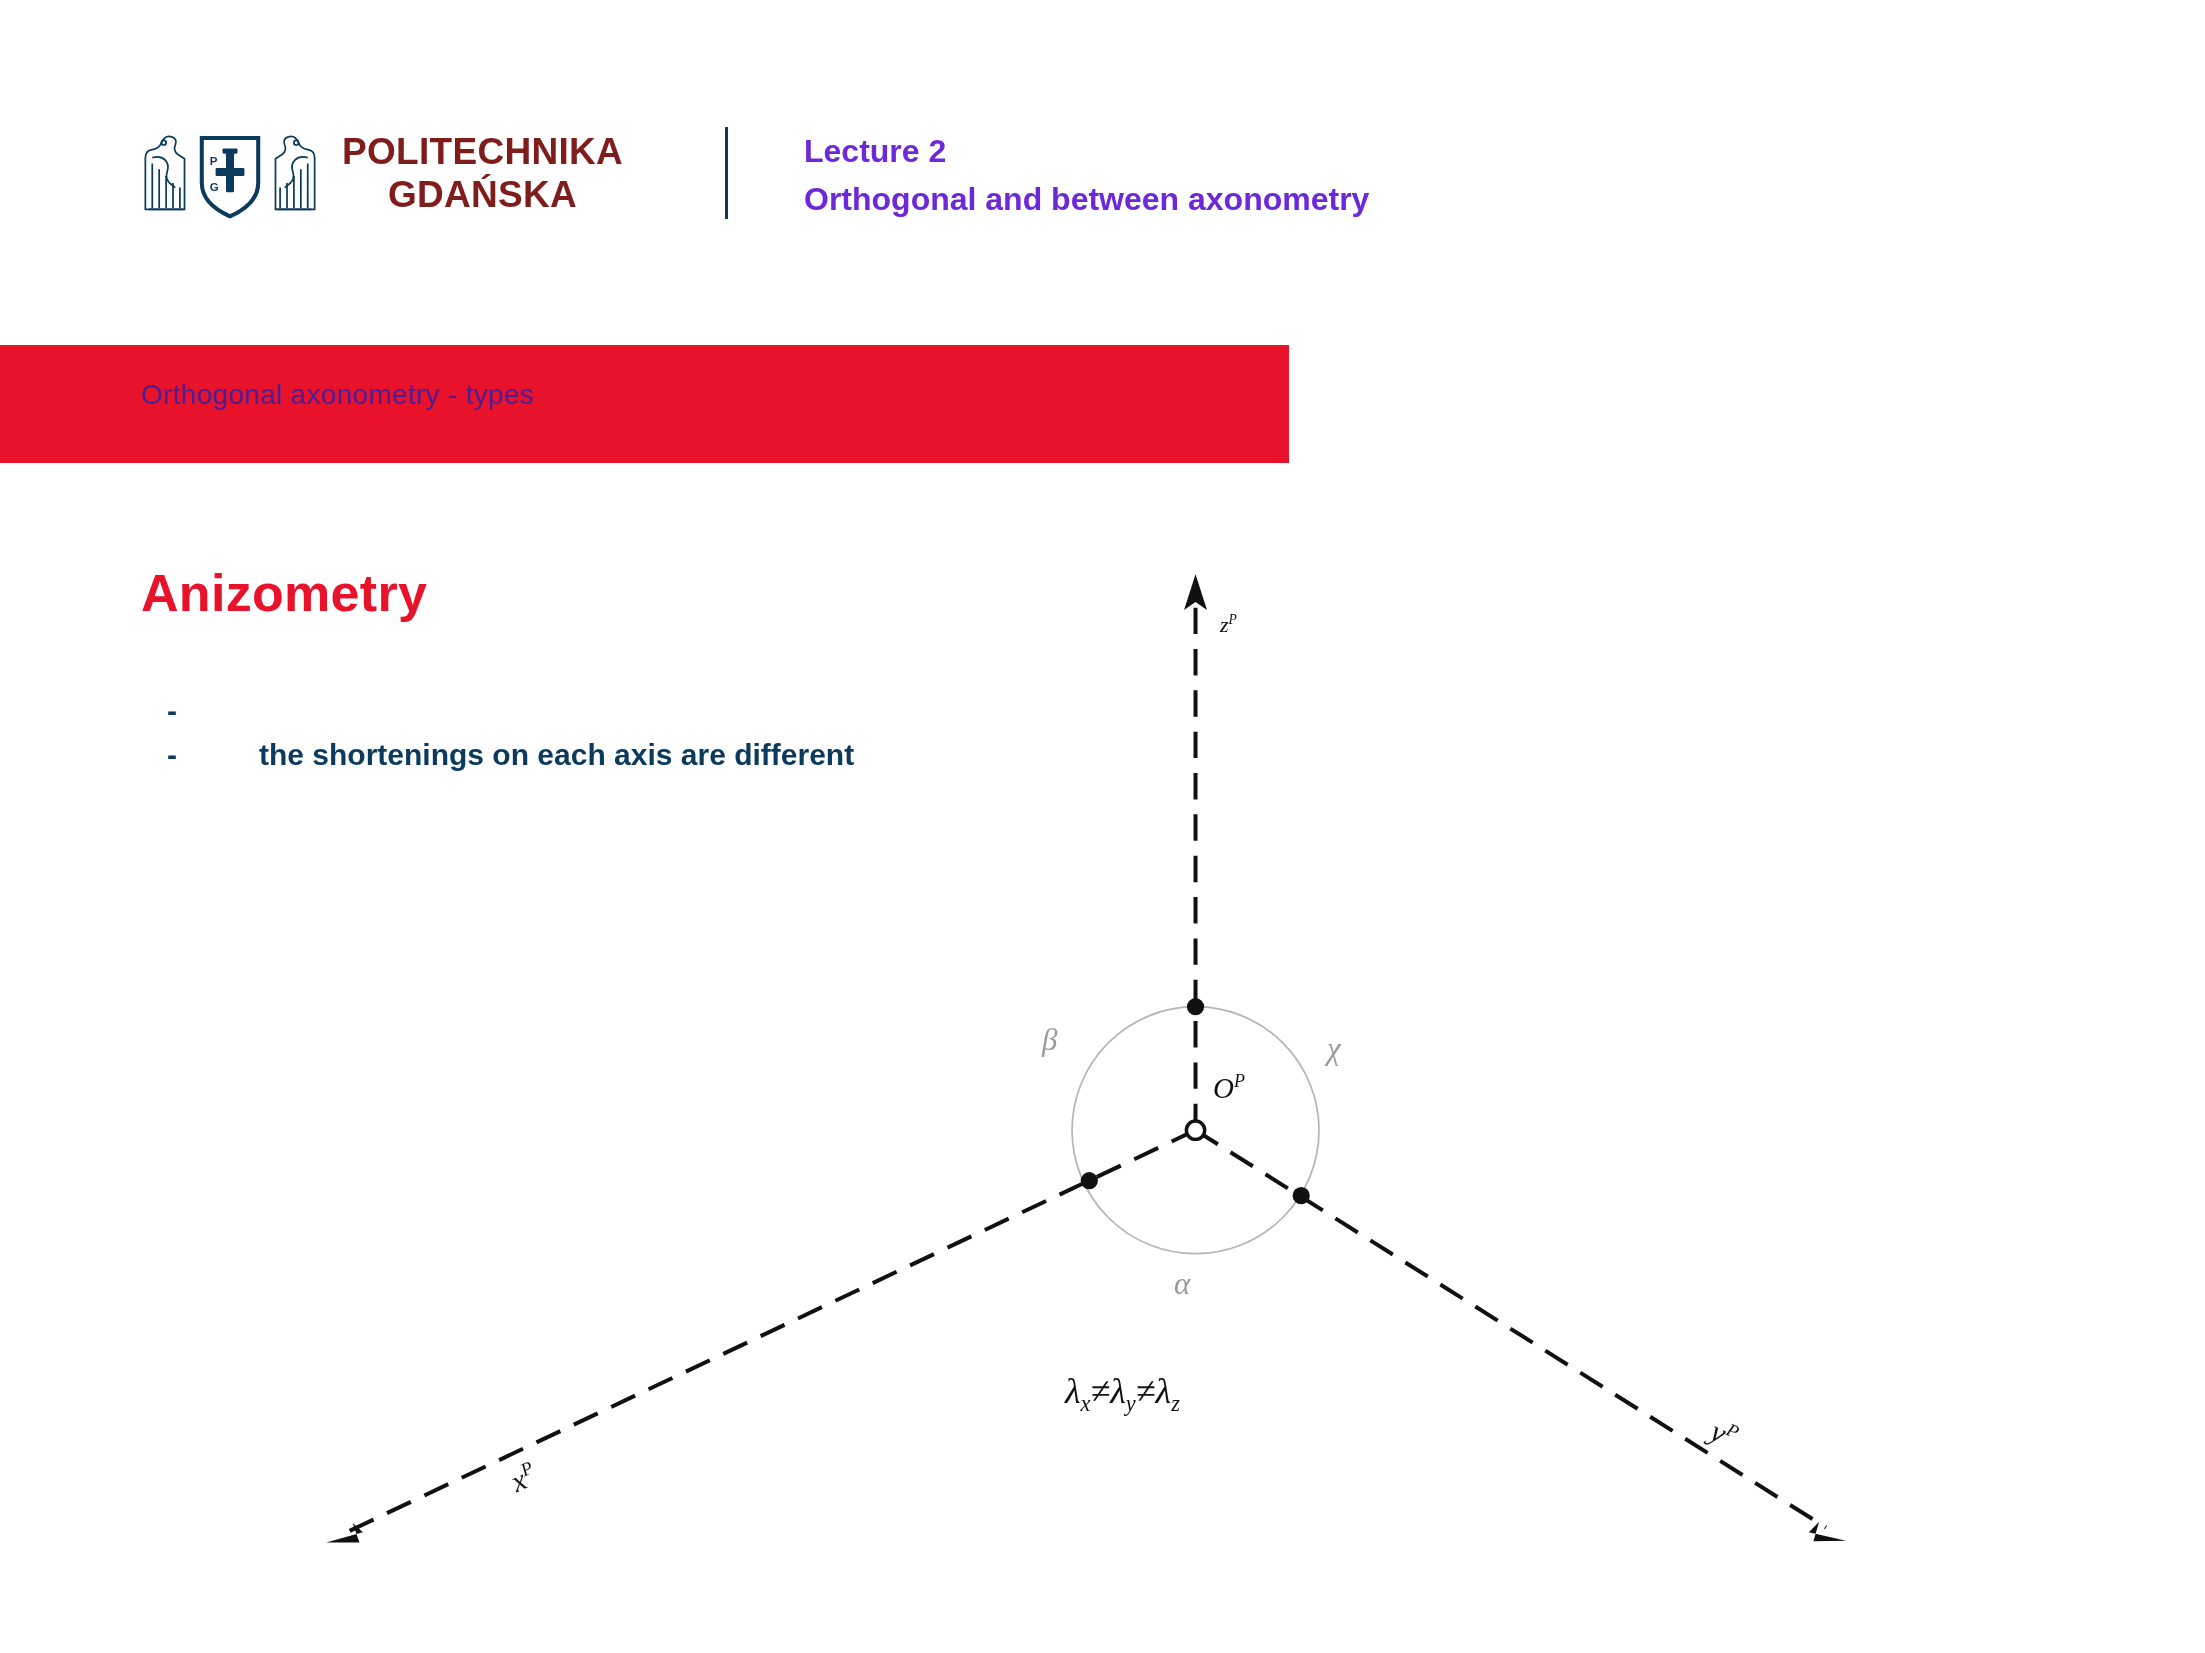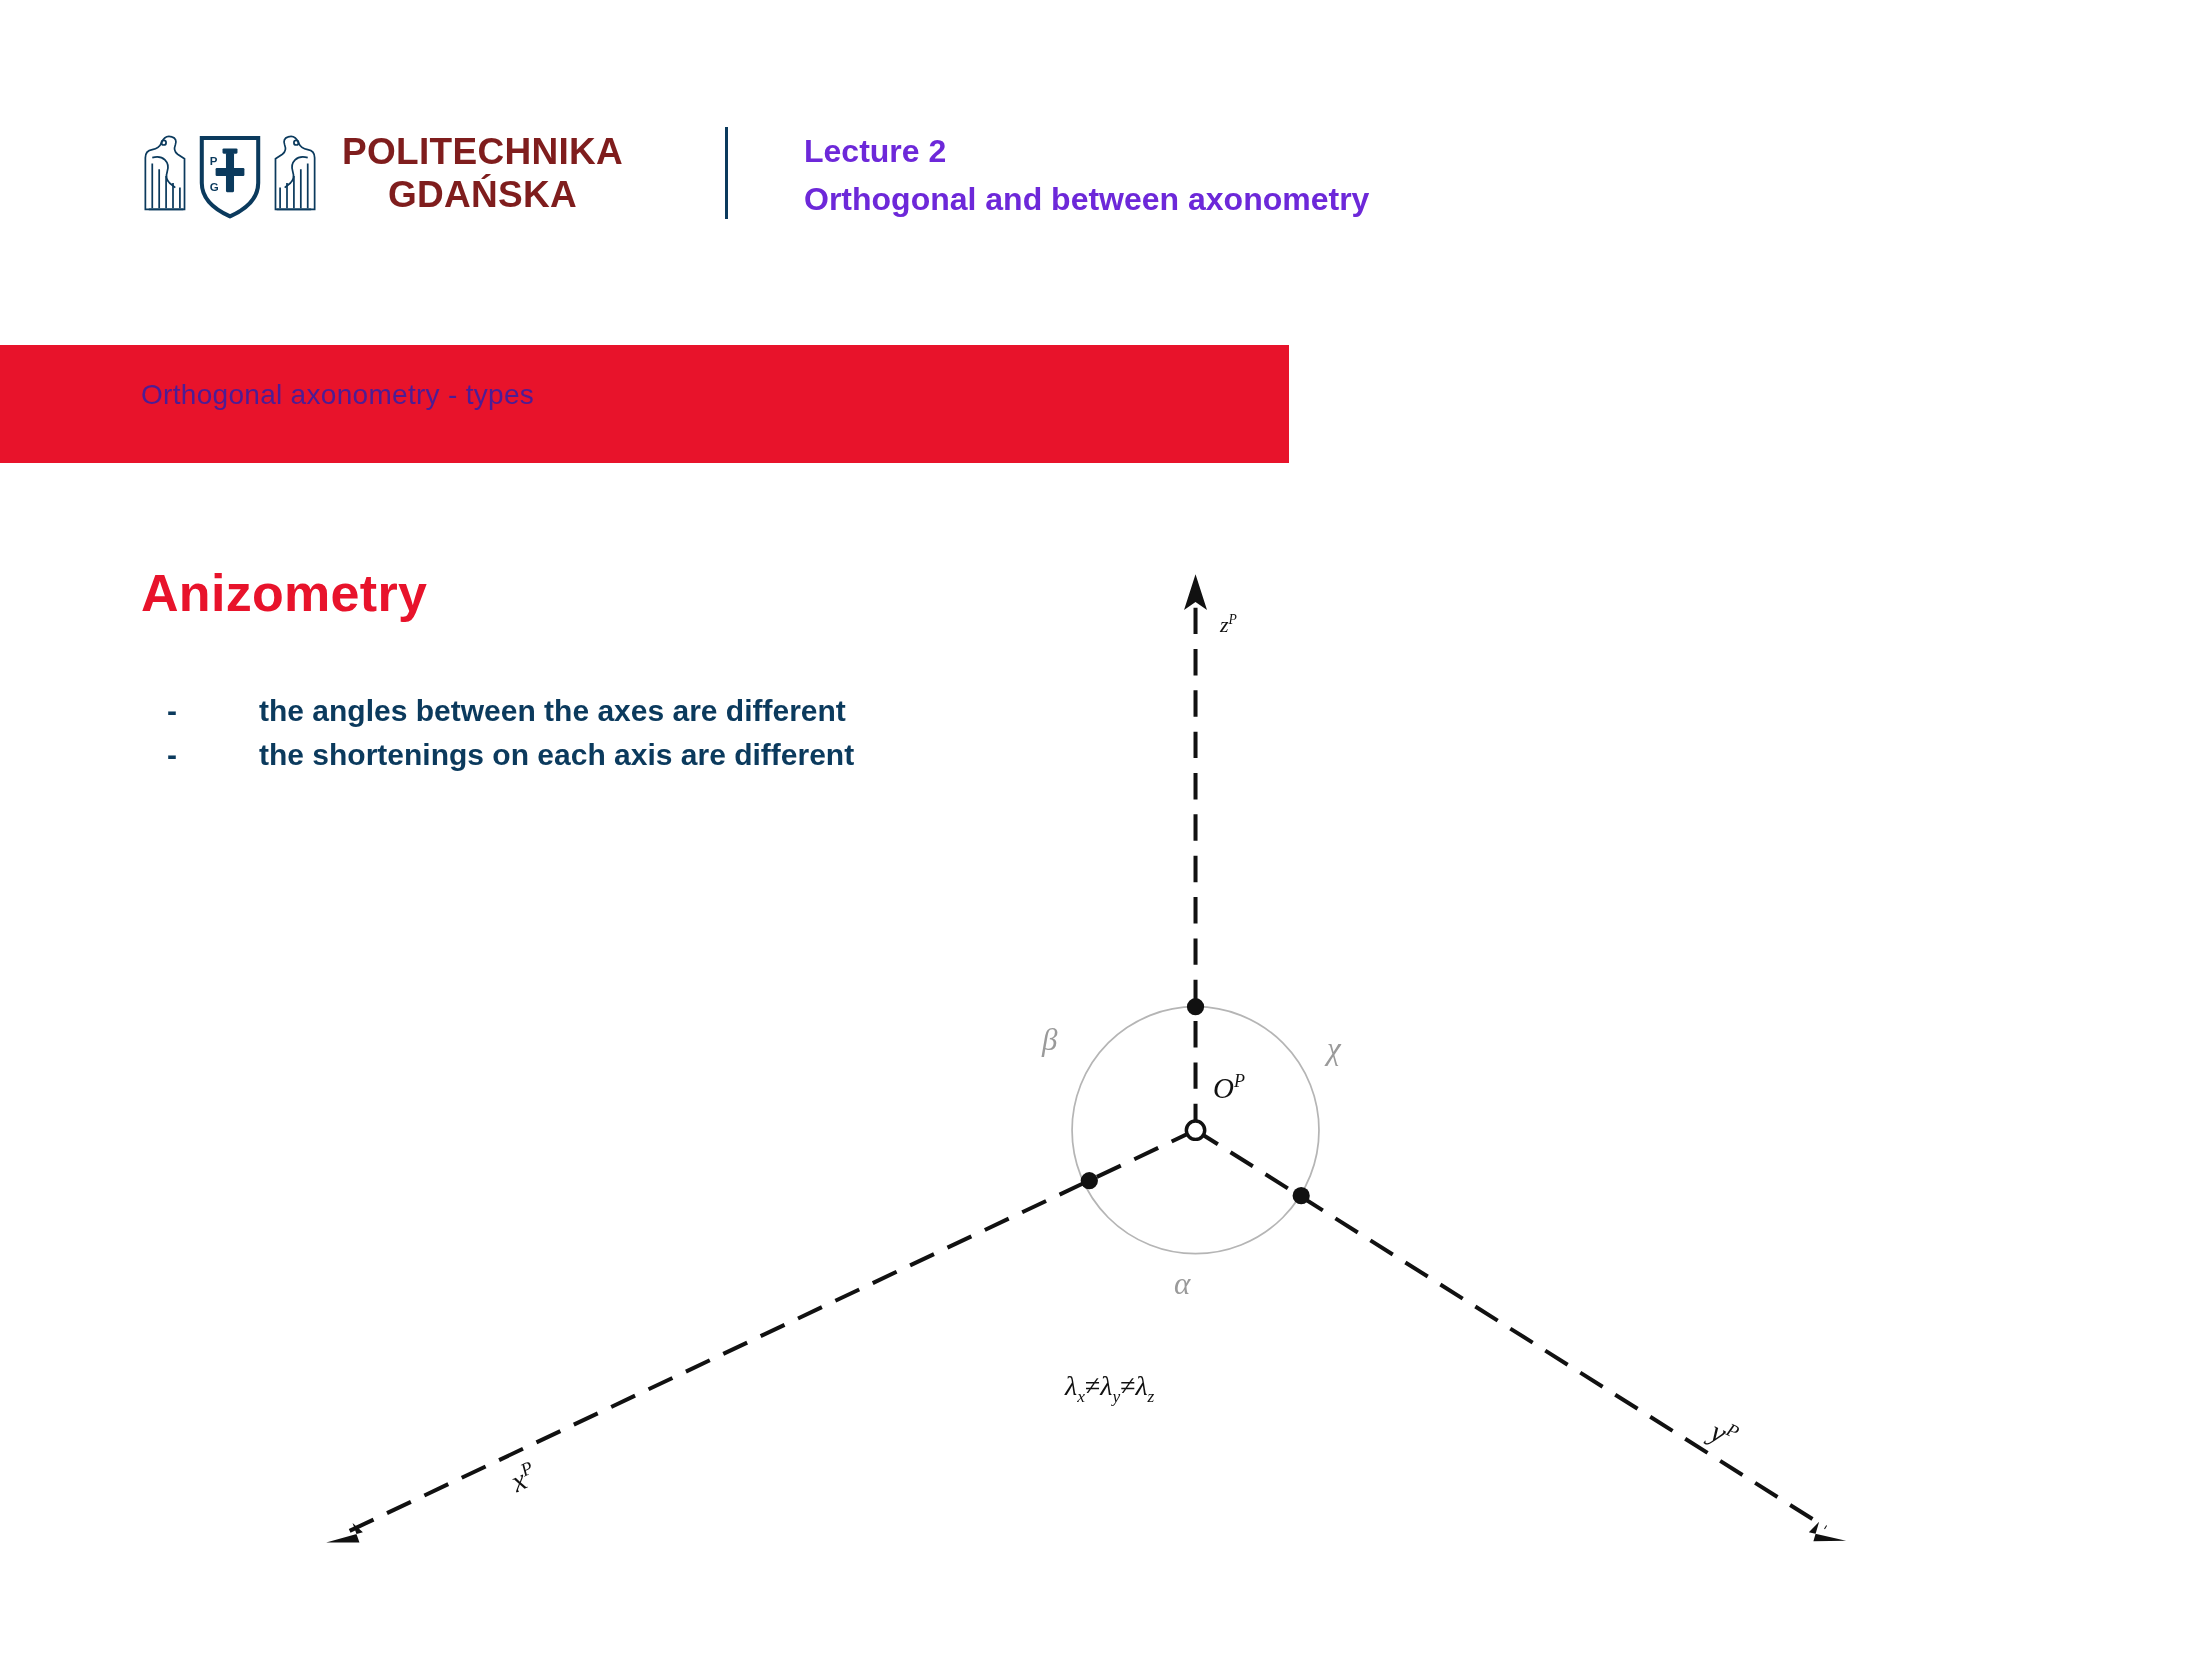--- a/index.html
+++ b/index.html
@@ -184,21 +184,20 @@
 </div>
 
 <div class="red-band"></div>
 <div class="red-band-title">Orthogonal axonometry - types</div>
 
 <div class="anizometry">Anizometry</div>
 
 <div class="bullets">
   <div class="bullet-row">
     <span class="bullet-dash">-</span>
-    <span>the angles between the axes are different</span>
   </div>
   <div class="bullet-row">
     <span class="bullet-dash">-</span>
     <span>the shortenings on each axis are different</span>
   </div>
 </div>
 
 <svg class="drawing" viewBox="0 0 3840 2880" xmlns="http://www.w3.org/2000/svg">
 
   <circle cx="2082" cy="1968" r="215" fill="none" stroke="#b5b5b5" stroke-width="3"></circle>
@@ -234,16 +233,16 @@
 <div class="lbl" style="left:1213px; top:1071px; font-size:29px;">
   <span>O</span><span class="sup">P</span>
 </div>
 
 <div class="lbl lbl-grey" style="left:1174px; top:1266px; font-size:31px;">α</div>
 
 <div class="lbl lbl-grey" style="left:1042px; top:1022px; font-size:31px;">β</div>
 
 <div class="lbl lbl-grey" style="left:1327px; top:1031px; font-size:31px;">χ</div>
 
-<div class="lbl" style="left:1065px; top:1370px; font-size:28px;">
+<div class="lbl" style="left:1065px; top:1370px; font-size:36px;">
   <span>λ</span><span class="sub">x</span><span>≠</span><span>λ</span><span class="sub">y</span><span>≠</span><span>λ</span><span class="sub">z</span>
 </div>
 
 
 </body></html>

